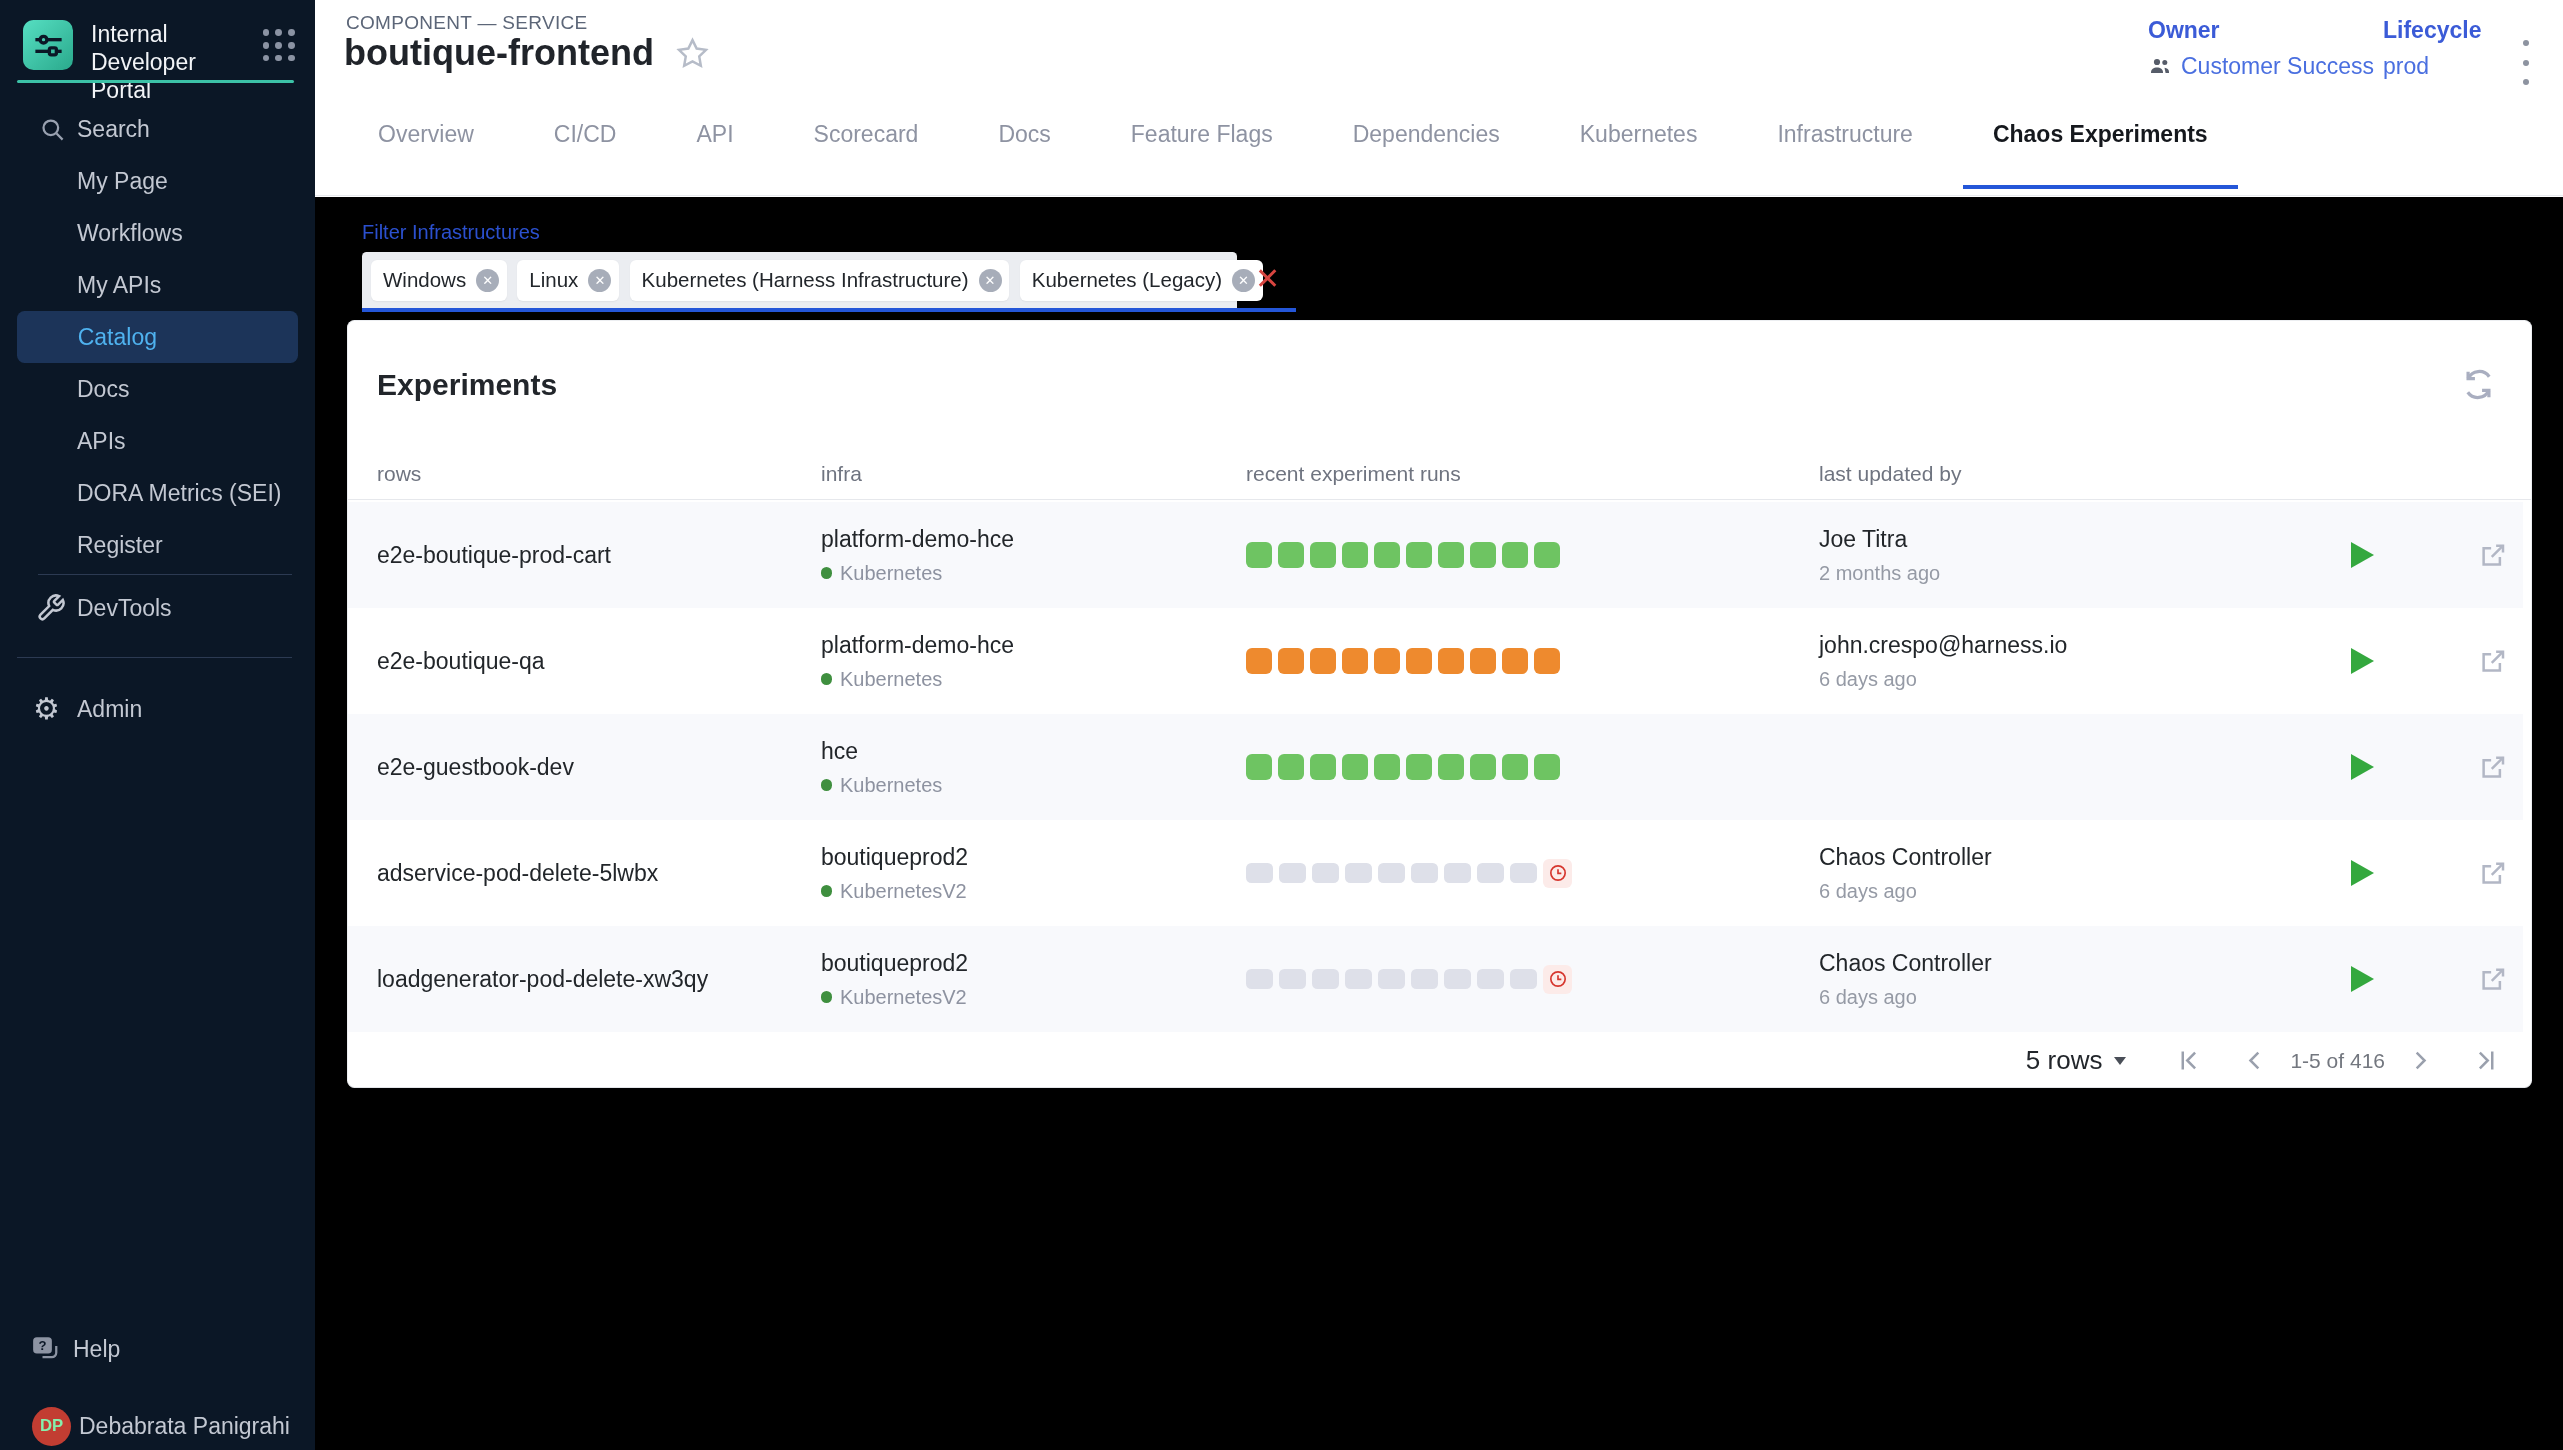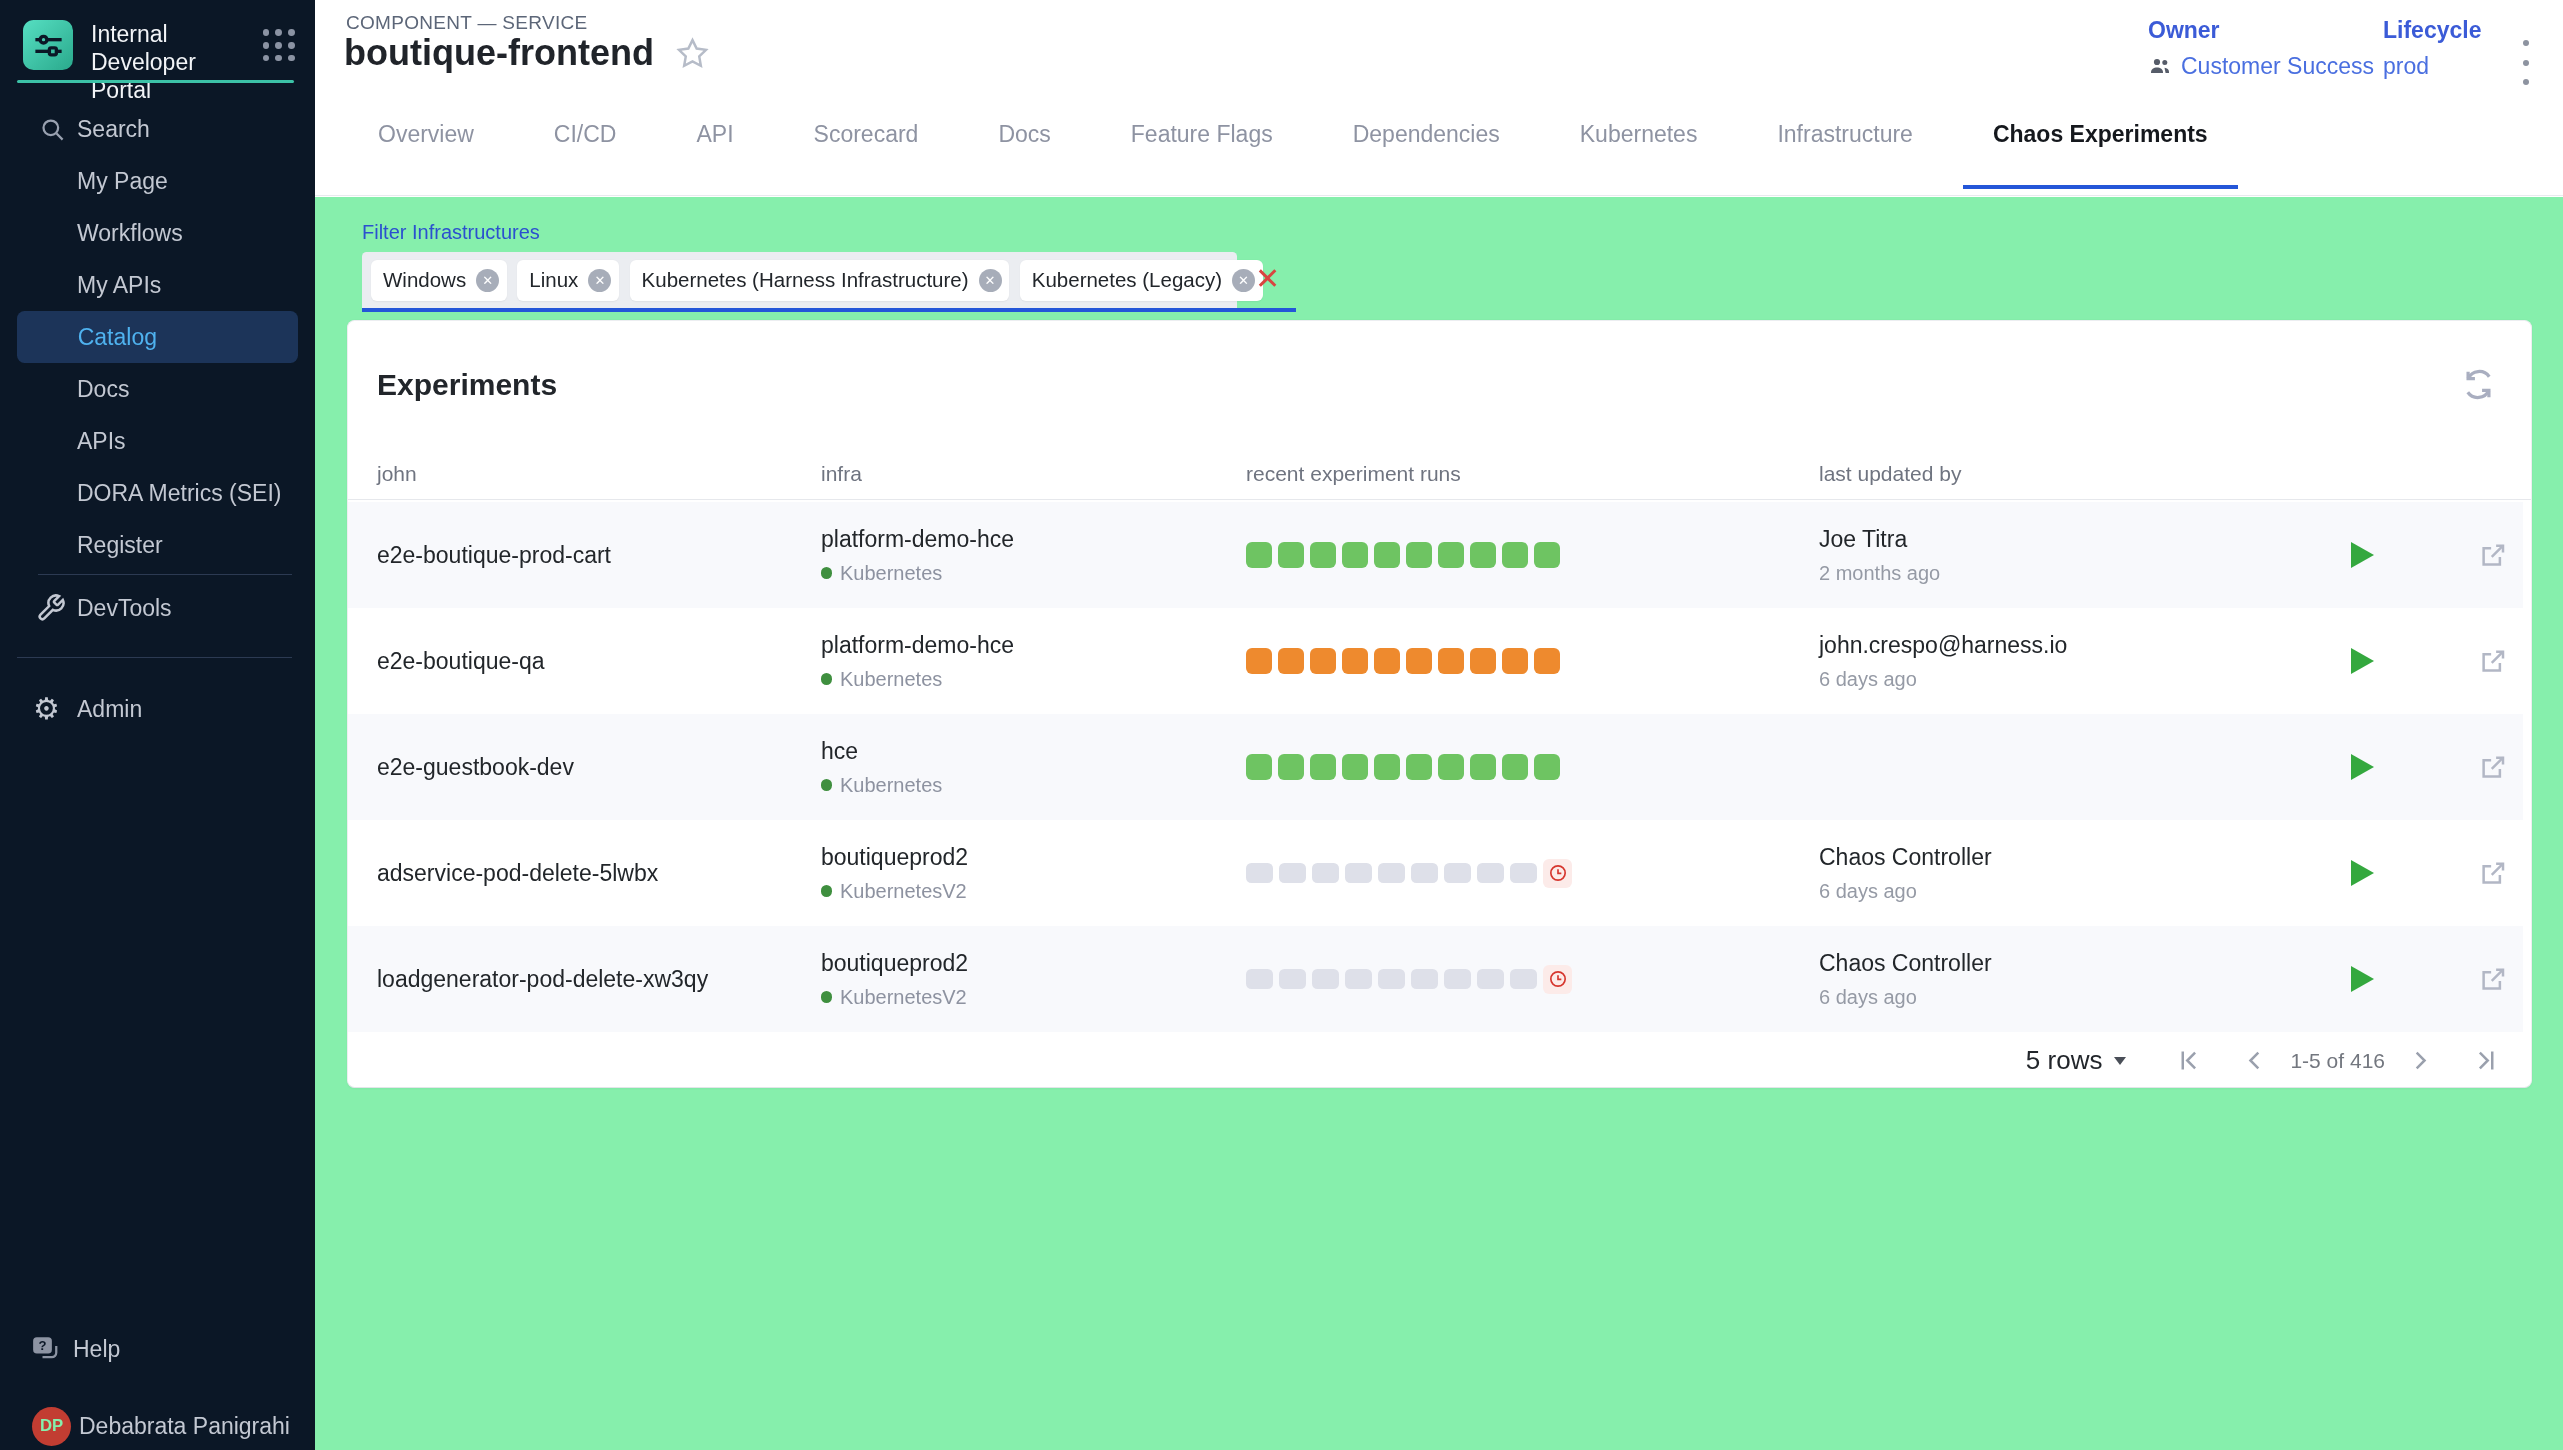--- a/index.html
+++ b/index.html
@@ -38,21 +38,21 @@
   .meta-label { font-size:23px; font-weight:700; color:#3b5bd7; margin-bottom:9px; }
   .meta-value { display:flex; align-items:center; gap:9px; font-size:23px; color:#4a6fe0; cursor:pointer; }
   .ppl-ic { width:24px; height:24px; color:#565c69; }
   .kebab { position:absolute; left:2194px; top:35px; width:33px; height:55px; display:flex; flex-direction:column; align-items:center; justify-content:space-between; padding:4.6px 0; cursor:pointer; }
   .kebab span { width:6px; height:6px; border-radius:50%; background:#8d93a0; }
   .tabbar { position:absolute; left:33px; top:121px; display:flex; }
   .tab { font-size:23px; line-height:27px; color:#8e93a2; padding:0 30px 37px; margin-right:20px; cursor:pointer; white-space:nowrap; }
   .tab.active { color:#15181d; font-weight:700; border-bottom:4.6px solid #2456d8; }
 
   
-  .page { position:absolute; left:315px; top:197px; right:0; bottom:0; background:#86efac; }
+  .page { position:absolute; left:315px; top:197px; right:0; bottom:0; background:#000000; }
   .flabel { position:absolute; left:47px; top:24px; font-size:20px; color:#2b50cf; cursor:pointer; }
   .fbox { position:absolute; left:47px; top:55px; width:875px; height:56px; background:#ebedf1; border-radius:4.6px 4.6px 0 0; display:flex; align-items:center; padding:0 9px; gap:10.6px; cursor:text; }
   .chip { display:flex; align-items:center; background:#fff; border-radius:6px; height:41px; padding:0 7.6px 0 12px; font-size:20.5px; color:#22262b; white-space:nowrap; box-shadow:0 0.8px 1.5px rgba(0,0,0,.05); }
   .chip-x { width:23px; height:23px; border-radius:50%; background:#a7adb9; color:#fff; font-size:13px; line-height:23px; text-align:center; margin-left:10px; cursor:pointer; flex:0 0 23px; }
   .fclear { position:absolute; left:940px; top:64px; font-size:30px; line-height:36px; color:#d84540; cursor:pointer; }
   .fline { position:absolute; left:47px; top:111px; width:934px; height:3.8px; background:#2456d8; }
 
   
   .card { position:absolute; left:32px; top:123px; width:2185px; height:768px; background:#fff; border:0.8px solid #eceef1; border-bottom:1.5px solid #e3e5e9; border-radius:7.6px; box-shadow:0 0.8px 2.3px rgba(16,24,40,.04); }
   .card-title { position:absolute; left:29px; top:47px; font-size:30px; font-weight:700; color:#22262b; }
@@ -252,21 +252,21 @@
   <div class="card">
     <div class="card-title">Experiments</div>
     <svg class="refresh" viewBox="0 0 24 24" fill="none" stroke="currentColor" stroke-width="2">
       <path d="M18.6 7.2A7.5 7.5 0 0 0 5.6 8.4"></path>
       <path d="M5.6 4.2v4.2h4.2"></path>
       <path d="M5.4 16.8a7.5 7.5 0 0 0 13-1.2"></path>
       <path d="M18.4 19.8v-4.2h-4.2"></path>
     </svg>
 
     <div class="thead">
-      <span class="th th-name">john</span>
+      <span class="th th-name">rows</span>
       <span class="th th-infra">infra</span>
       <span class="th th-runs">recent experiment runs</span>
       <span class="th th-upd">last updated by</span>
     </div>
 
     <div class="rows">
         <div class="trow stripe">
           <div class="col c-name">e2e-boutique-prod-cart</div>
           <div class="col c-infra">
             <div class="l1">platform-demo-hce</div>

